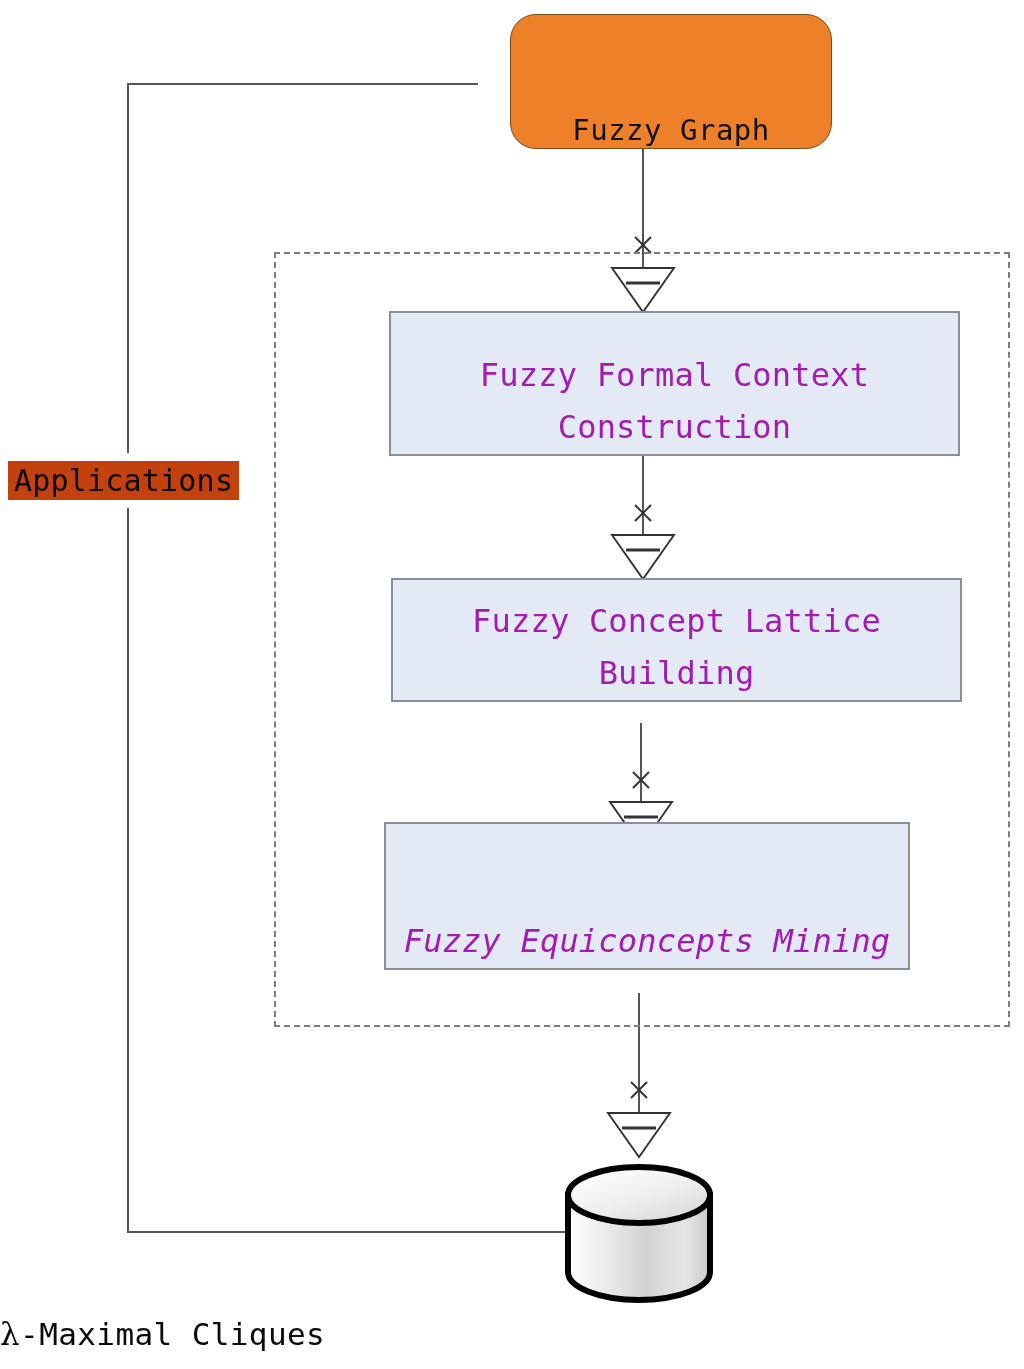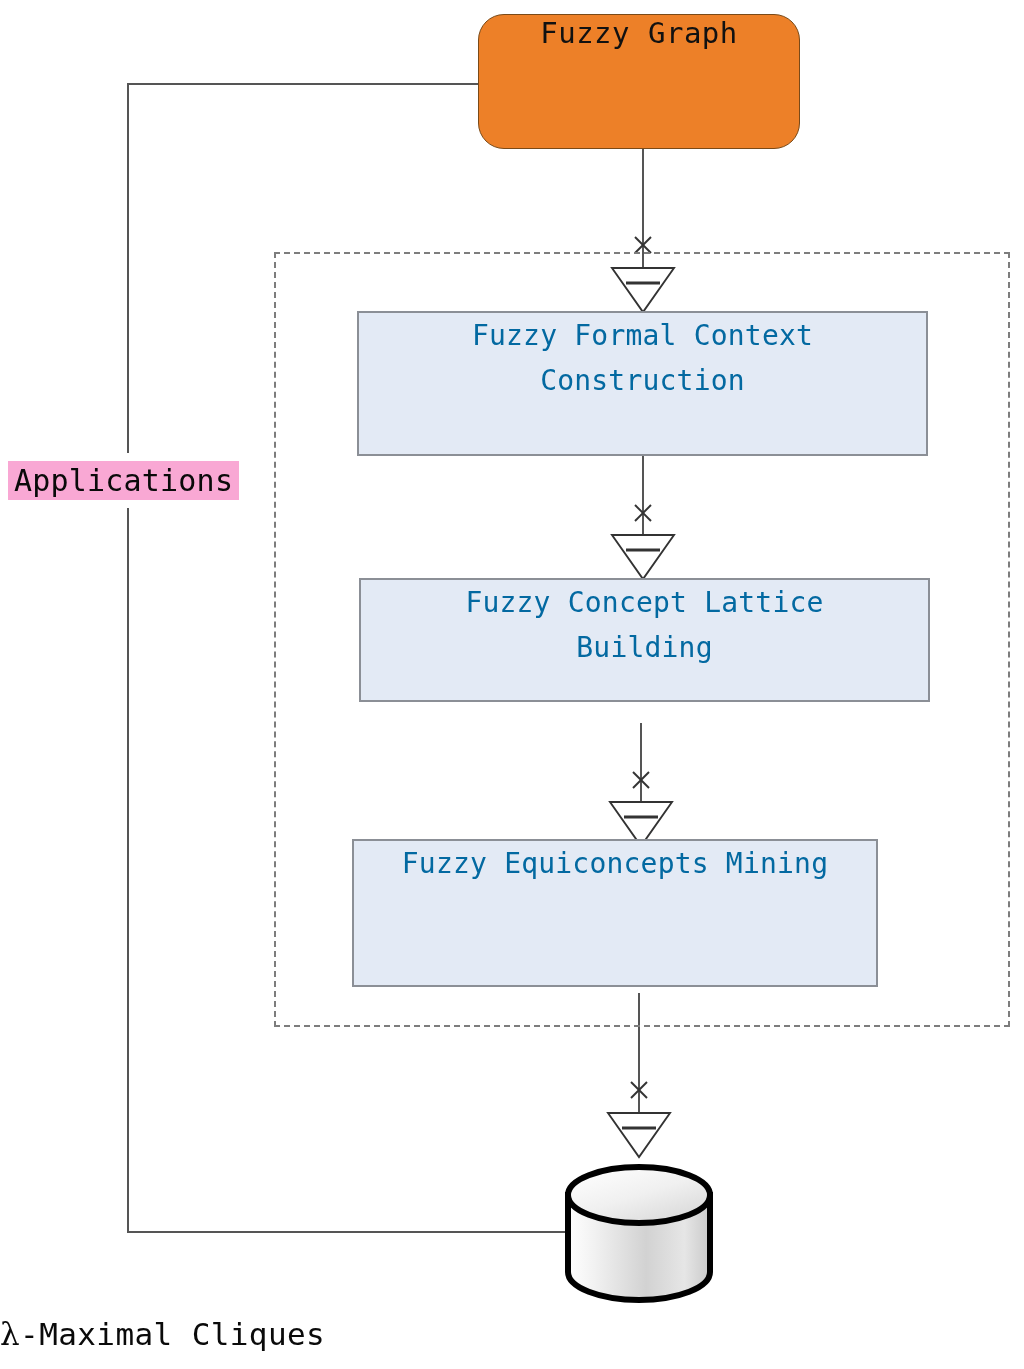--- a/index.html
+++ b/index.html
@@ -29,23 +29,24 @@
     left: 0; top: 0;
     width: 1024px;
     height: 1369px;
     pointer-events: none;
   }
 
   
   .node {
     position: absolute;
     display: flex;
-    align-items: flex-start;
+    align-items: flex-end;
     justify-content: center;
     text-align: center;
+    margin-left: 32px;
   }
 
   .start-node {
     left: 478px;
     top: 14px;
     width: 322px;
     height: 135px;
     border-radius: 26px;
     background: #ED8028;
     border: 1.6px solid #7a4a18;
@@ -59,51 +60,51 @@
   }
 
   .proc-node {
     background: #E3EAF5;
     border: 2.2px solid #8b8f96;
     left: 357px;
     width: 571px;
   }
   .proc-node .label {
     font-family: "DejaVu Sans Mono", "Liberation Mono", monospace;
-    font-size: 28px;
-    color: #0369a1;
+    font-size: 32px;
+    color: #a21caf;
     line-height: 1.62;
     letter-spacing: 0.2px;
     padding: 0 14px;
   }
 
   #proc-1 { top: 311px; height: 145px; }
   #proc-2 { top: 578px; height: 124px; left: 359px; }
-  #proc-3 { top: 839px; height: 148px; left: 352px; width: 526px; }
+  #proc-3 { top: 822px; height: 148px; left: 352px; width: 526px; font-style: italic; }
 
   
   #group-box {
     position: absolute;
     left: 274px;
     top: 252px;
     width: 736px;
     height: 775px;
     border: 2.2px dashed #7d7d7d;
     background: transparent;
   }
 
   
   #applications-label {
     position: absolute;
     left: 8px;
     top: 461px;
     font-family: "DejaVu Sans Mono", "Liberation Mono", monospace;
     font-size: 30px;
     color: #0a0a0a;
-    background: #f9a8d4;
+    background: #c2410c;
     padding: 2px 6px;
     white-space: nowrap;
     letter-spacing: 0.2px;
   }
 
   
   #datastore-label {
     position: absolute;
     left: 0;
     top: 1316px;

